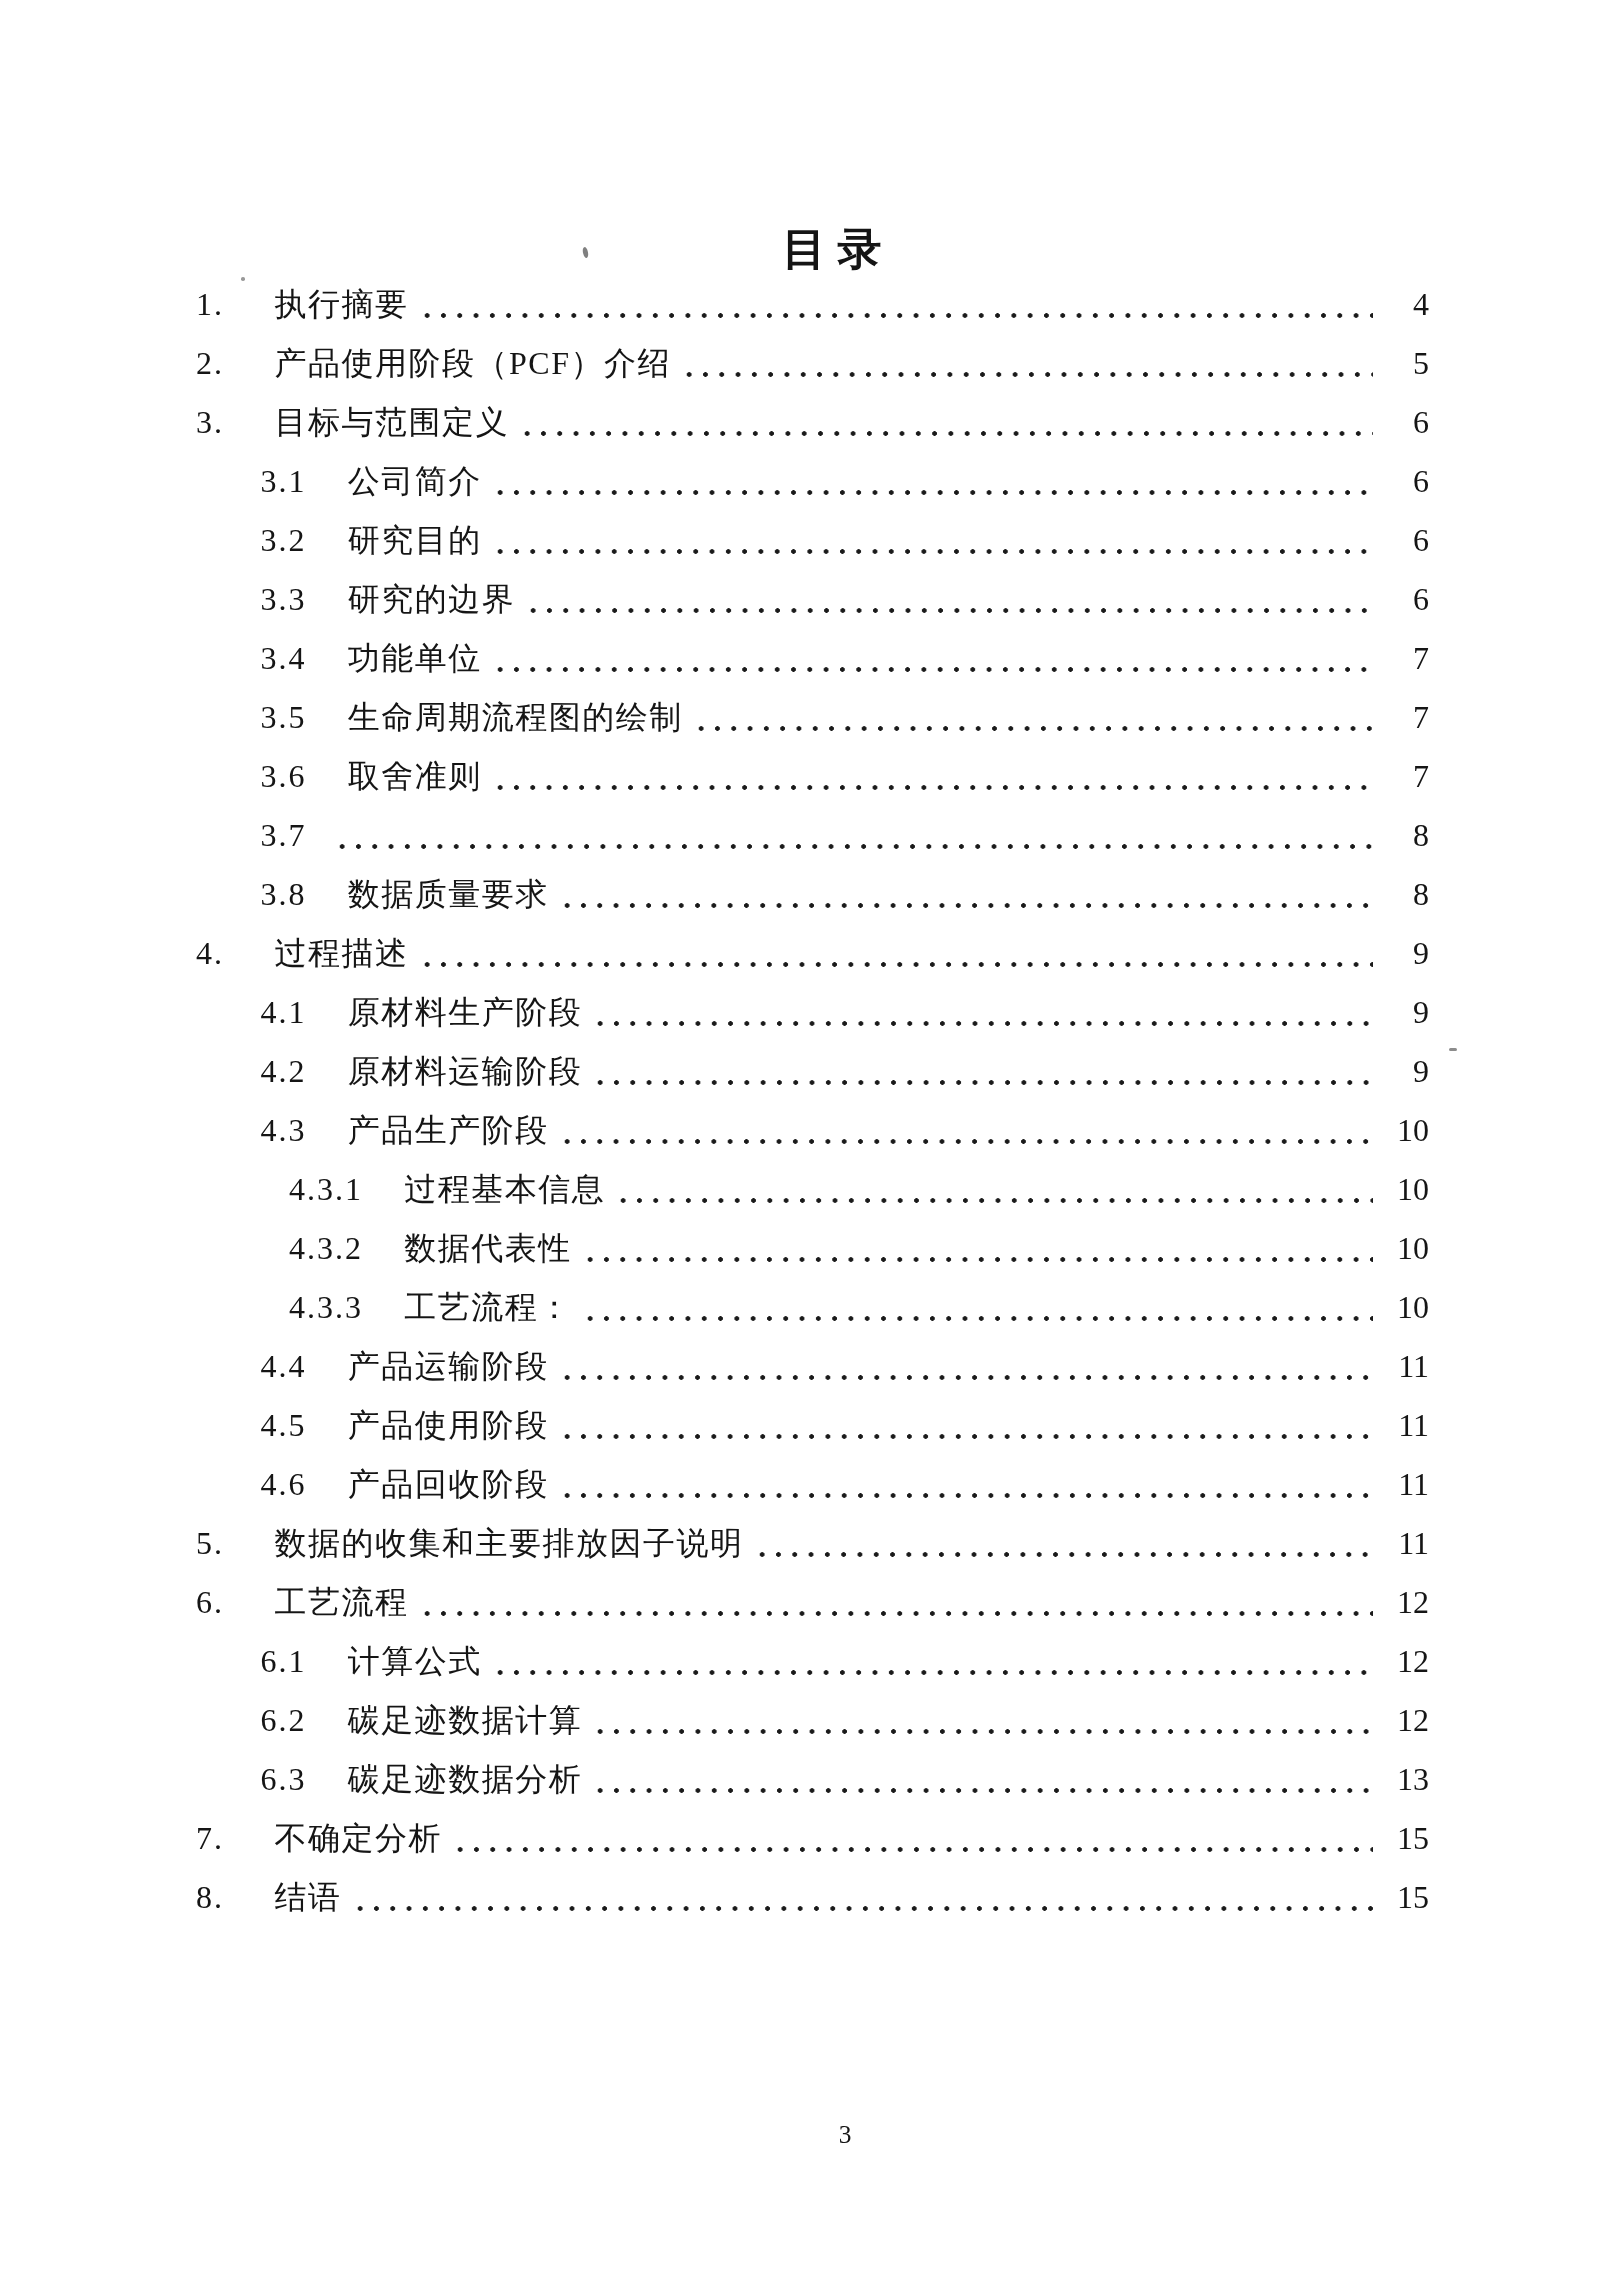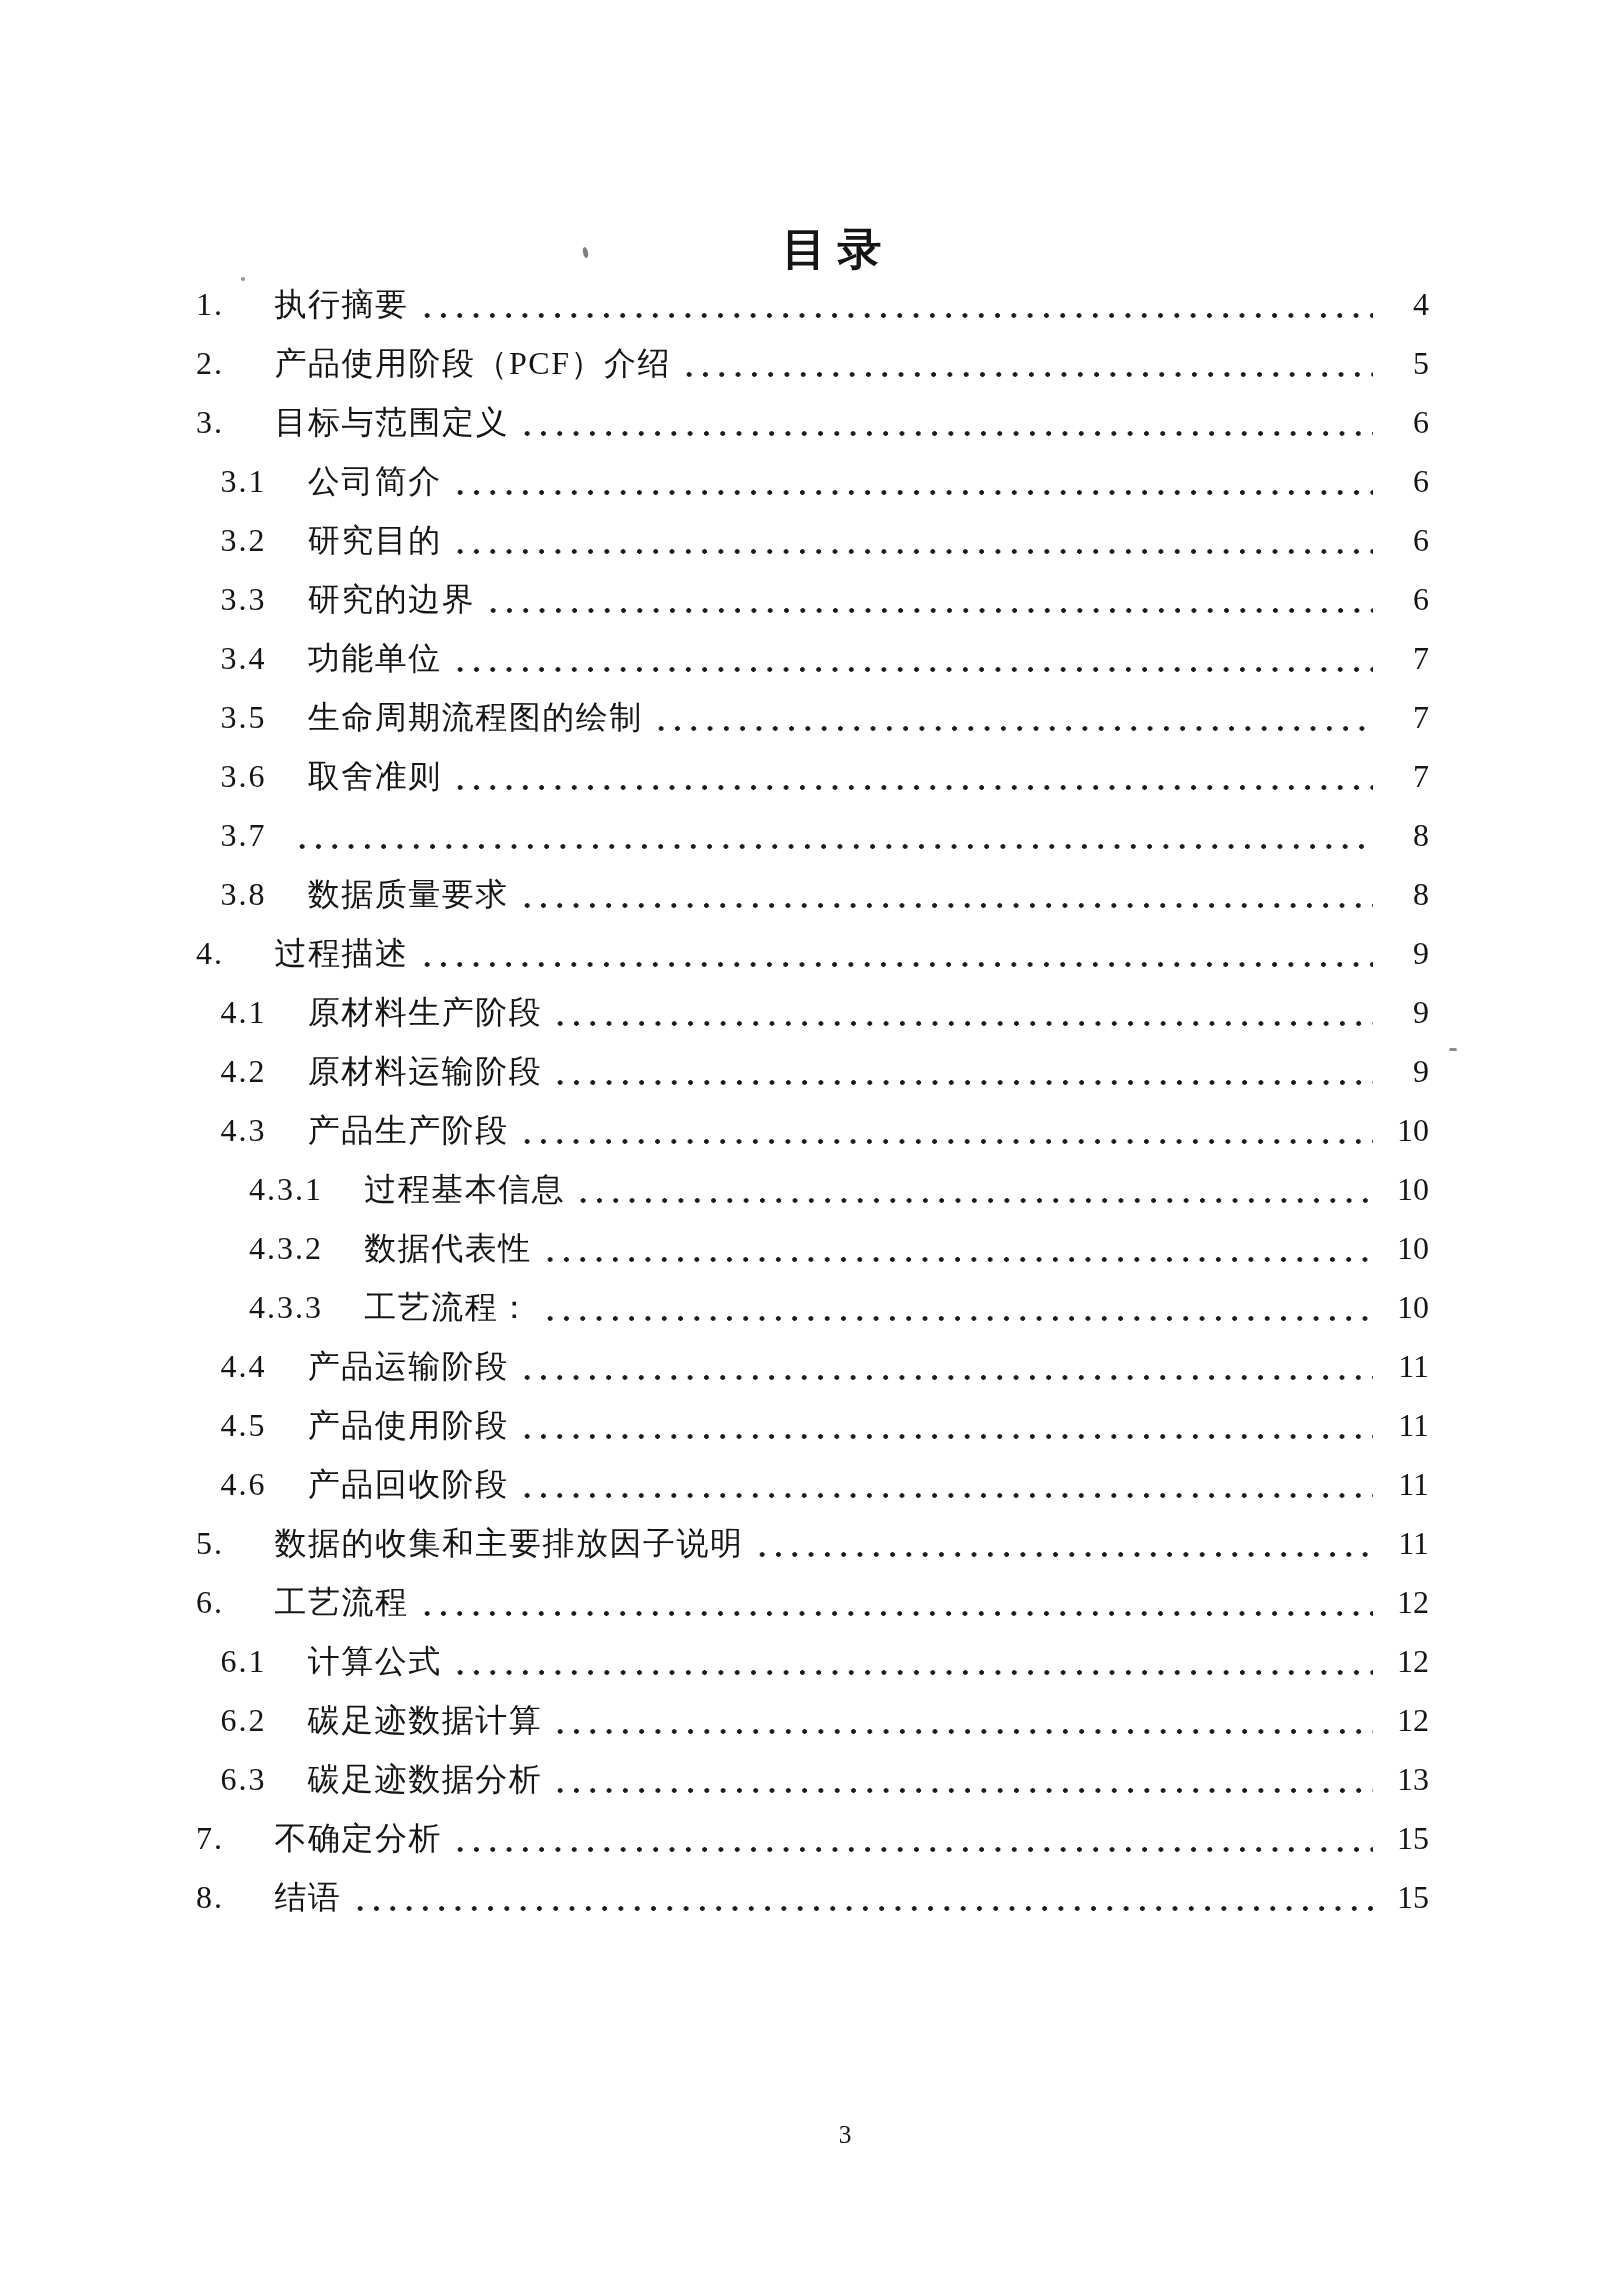--- a/index.html
+++ b/index.html
@@ -41,21 +41,21 @@
     line-height: 59px;
     font-size: 32px;
     white-space: nowrap;
   }
   .toc-row.lvl2 { padding-left: 24.4px; }
   .toc-row.lvl3 { padding-left: 53px; }
   .num {
     letter-spacing: 2px;
     margin-right: 26.5px;
   }
-  .lvl2 .num, .lvl3 .num { margin-right: 17.3px; }
+  .lvl2 .num, .lvl3 .num { margin-right: 17.3px; margin-left: 40px; }
   .txt { letter-spacing: 1.5px; margin-left: 24px; }
   .leader {
     flex: 1 1 auto;
     min-width: 20.4px;
     align-self: flex-end;
     height: 7.1px;
     margin: 0 7.1px 15.3px 10.2px;
     background-image: radial-gradient(circle, #1a1a1a 2.1px, rgba(0,0,0,0) 2.5px);
     background-size: 16.3px 7.1px;
     background-repeat: repeat-x;

